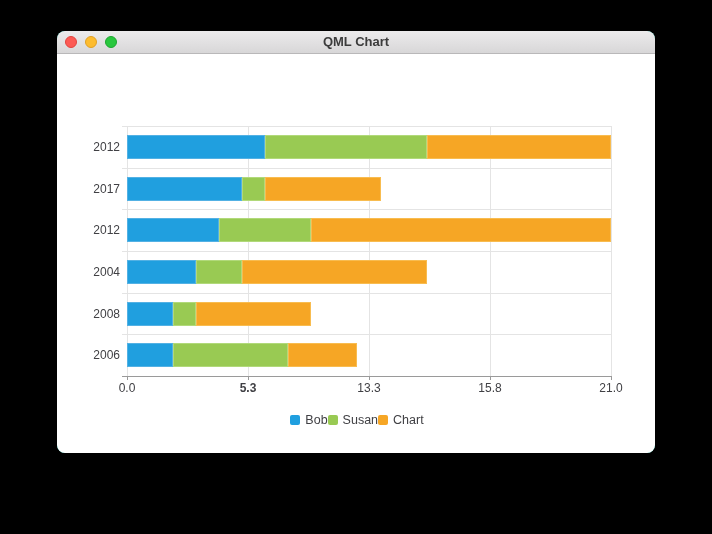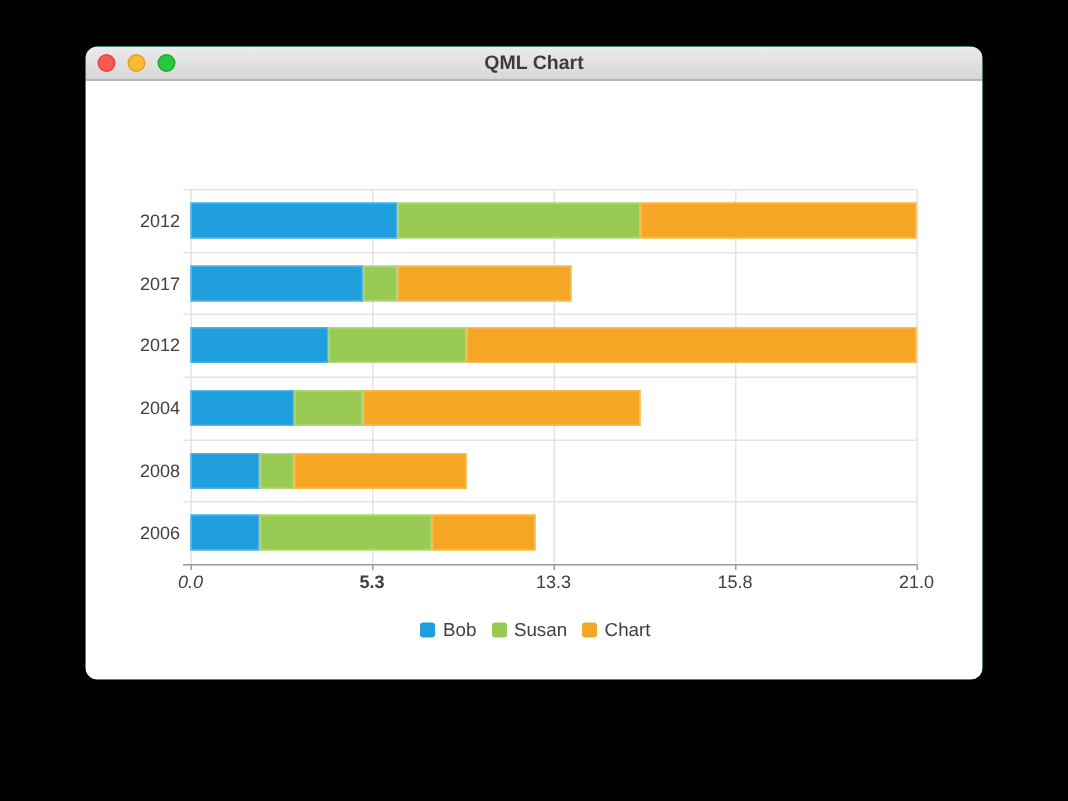--- a/index.html
+++ b/index.html
@@ -42,21 +42,21 @@
     position:absolute;left:0;width:63px;height:16px;line-height:16px;
     text-align:right;font-size:12px;color:#404044;
   }
   .xlabel{
     position:absolute;width:60px;text-align:center;top:327px;
     font-size:12px;color:#404044;
   }
   .xtick{position:absolute;top:322px;width:1px;height:4px;background:#9a9a9a;}
   .legend{
     position:absolute;left:40px;top:358px;width:520px;height:16px;
-    display:flex;justify-content:center;align-items:center;gap:10px;
+    display:flex;justify-content:center;align-items:center;
   }
   .legend-item{display:flex;align-items:center;gap:5px;}
   .legend-marker{width:10px;height:10px;border-radius:2px;}
   .legend-label{font-size:12.5px;color:#404044;line-height:16px;}
 </style>
 </head>
 <body>
 
 <div class="window">
   <div class="titlebar">
@@ -115,21 +115,21 @@
     <div id="ylabels">
         <div class="ylabel" style="top: 85px;">2012</div>
         <div class="ylabel" style="top: 127px;">2017</div>
         <div class="ylabel" style="top: 168px;">2012</div>
         <div class="ylabel" style="top: 210px;">2004</div>
         <div class="ylabel" style="top: 252px;">2008</div>
         <div class="ylabel" style="top: 293px;">2006</div>
       </div>
     <div id="xaxis">
         <div class="xtick" style="left: 70px;"></div>
-        <div class="xlabel" style="left: 40px; font-style: italic;">0.0</div>
+        <div class="xlabel" style="left: 40px;">0.0</div>
         <div class="xtick" style="left: 191px;"></div>
         <div class="xlabel" style="left: 161px; font-weight: bold;">5.3</div>
         <div class="xtick" style="left: 312px;"></div>
         <div class="xlabel" style="left: 282px;">13.3</div>
         <div class="xtick" style="left: 433px;"></div>
         <div class="xlabel" style="left: 403px;">15.8</div>
         <div class="xtick" style="left: 554px;"></div>
         <div class="xlabel" style="left: 524px;">21.0</div>
       </div>
     <div class="legend" id="legend">

